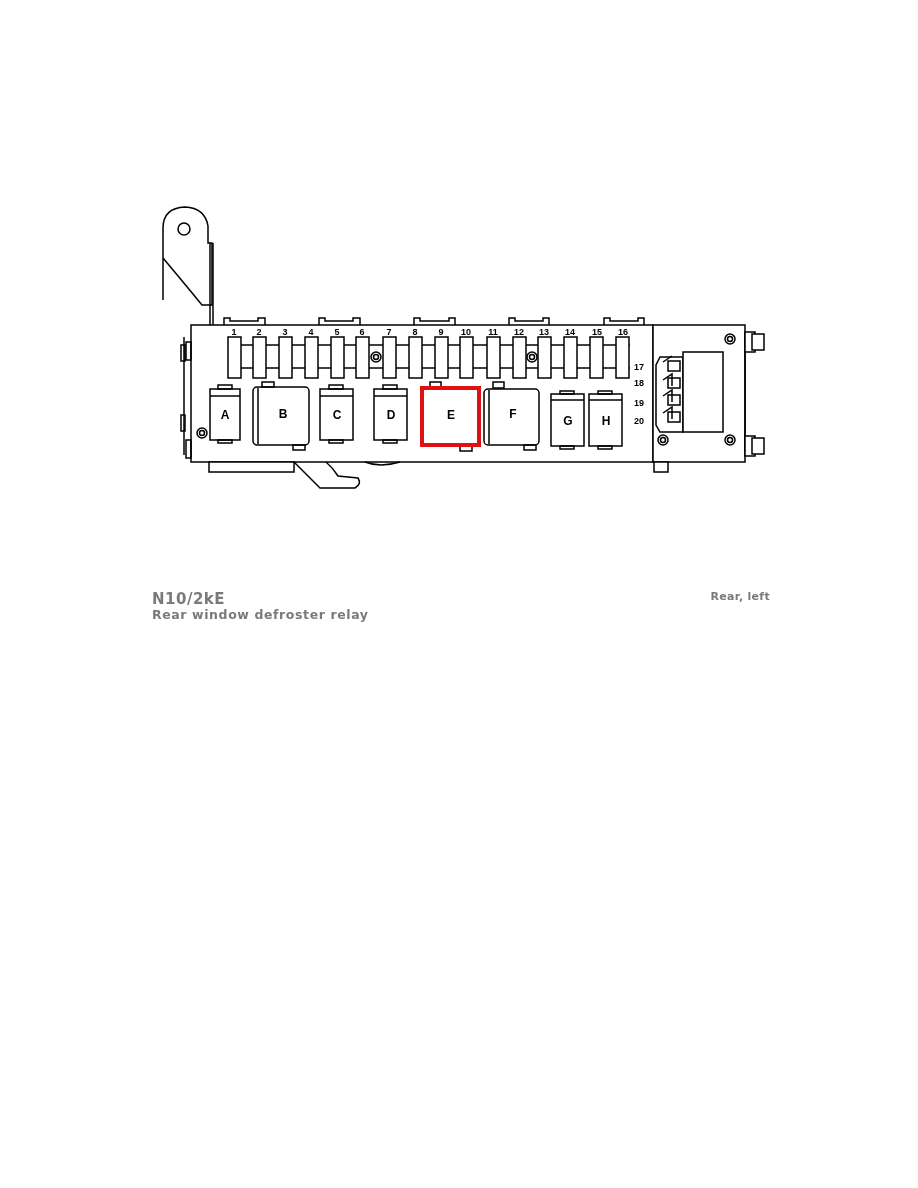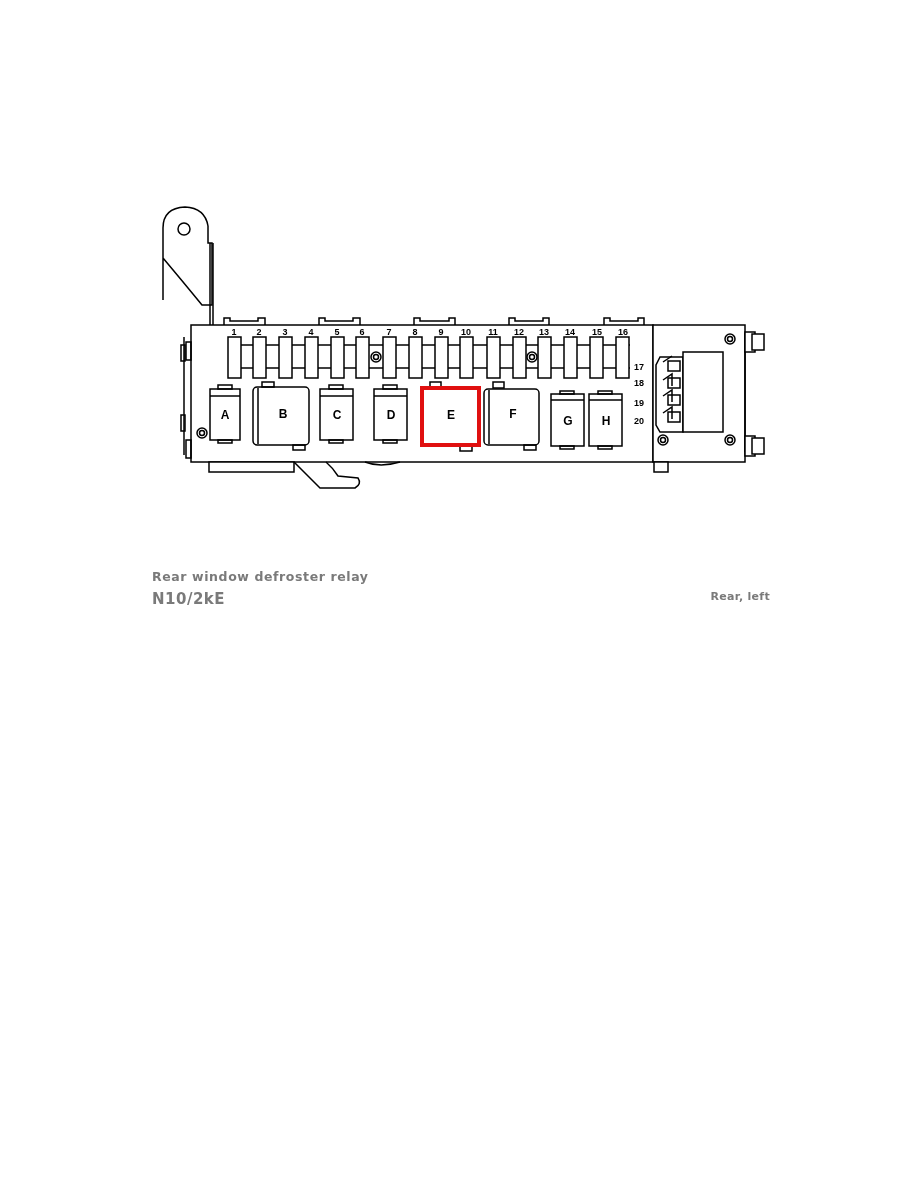--- a/index.html
+++ b/index.html
@@ -1,20 +1,20 @@
 <!DOCTYPE html>
 <html><head>
 <meta charset="utf-8">
 <style>
   html, body { margin:0; padding:0; background:#ffffff; }
   body { width:918px; height:1188px; position:relative; overflow:hidden; font-family:"DejaVu Sans", sans-serif; }
   #diagram { position:absolute; left:0; top:0; width:918px; height:520px; }
   .caption { position:absolute; color:#7a7a7a; font-weight:bold; font-family:"DejaVu Sans", sans-serif; }
   .code { left:152px; top:590px; font-size:15px; letter-spacing:0.5px; }
-  .desc { left:152px; top:569px; font-size:12.5px; letter-spacing:0.6px; }
+  .desc { left:152px; top:607px; font-size:12.5px; letter-spacing:0.6px; }
   .loc  { right:148px; top:590px; font-size:11px; letter-spacing:0.3px; }
 </style>
 </head>
 <body>
 
 <svg id="diagram" viewBox="0 0 918 520" xmlns="http://www.w3.org/2000/svg">
   <g fill="none" stroke="#000" stroke-width="1.5">
 
     <path d="M163,300 L163,228 Q163,208 185,207 Q205,208 208,226 L208,243 L212,243 L212,305 L202,305 Q184,283 163,258" fill="#fff"></path>
     <circle cx="184" cy="229" r="6"></circle>

